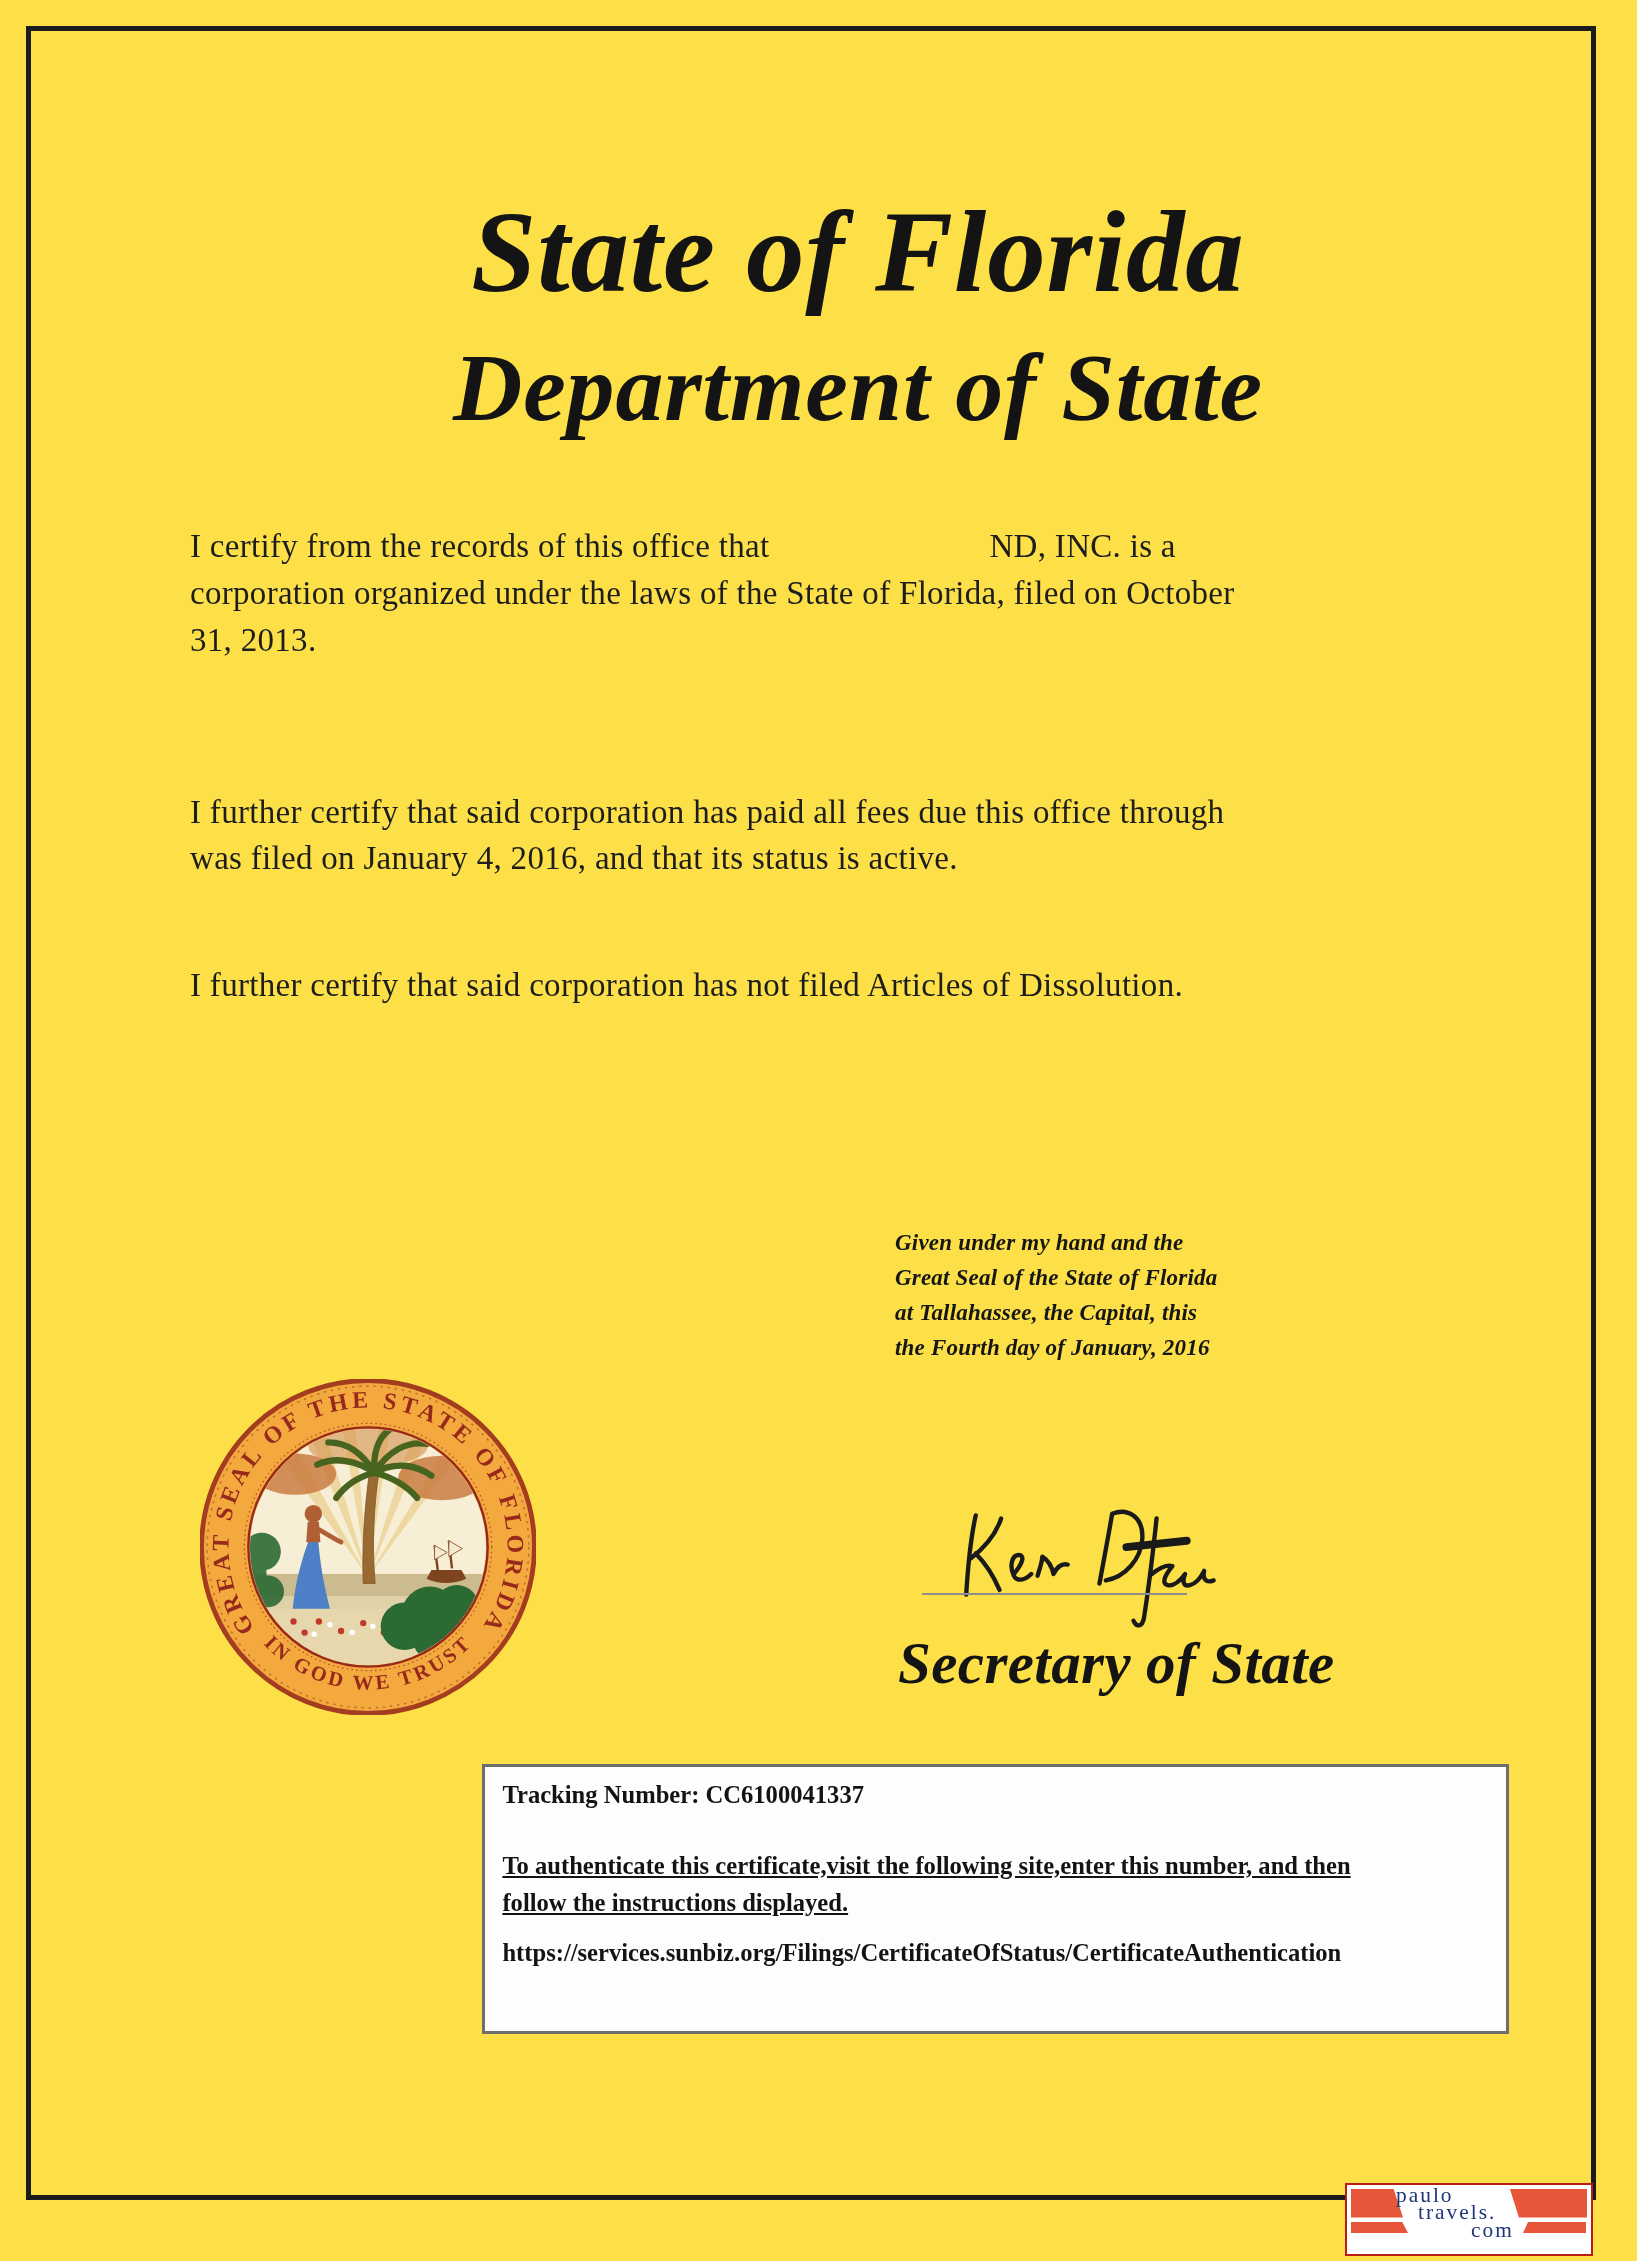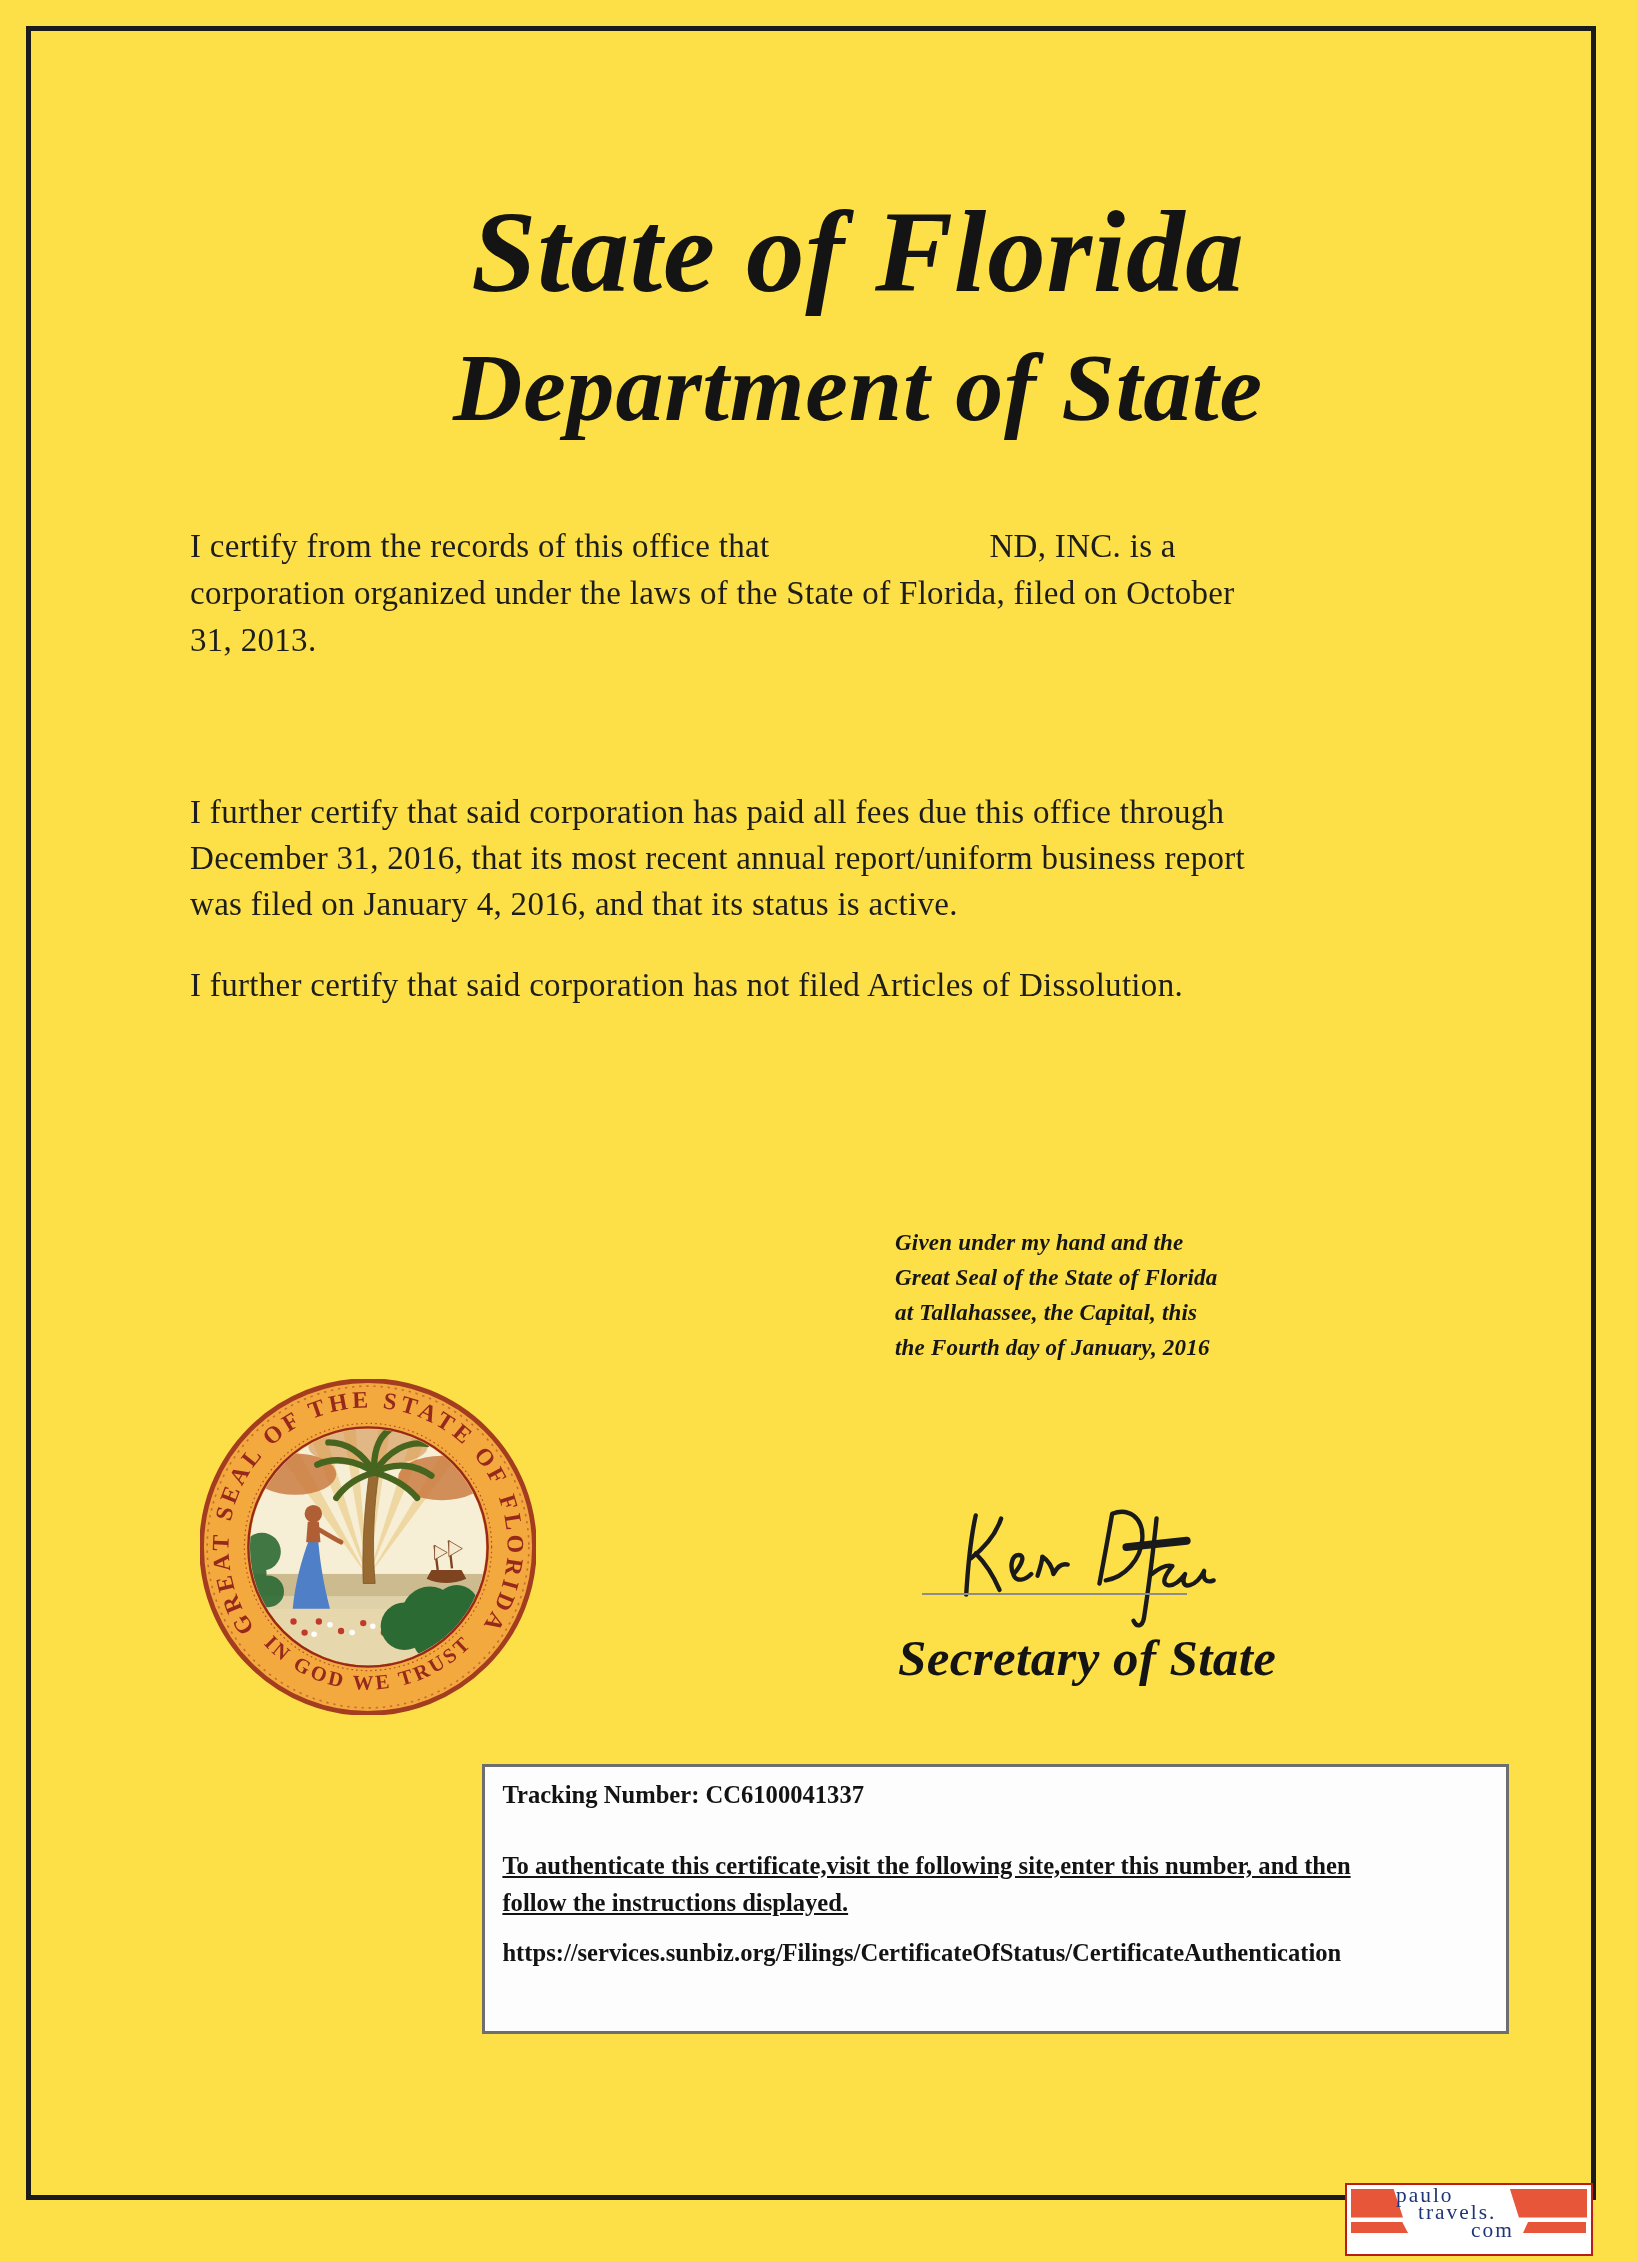--- a/index.html
+++ b/index.html
@@ -38,21 +38,21 @@
   }
   .attestation .line { white-space:nowrap; }
   
   .seal { position:absolute; left:200px; top:1379px; width:336px; height:336px; }
   .seal text { font-family:"Liberation Serif", serif; font-weight:bold; }
   
   .sig-svg  { position:absolute; left:944px; top:1501px; width:276px; height:135px; }
   .sig-line { position:absolute; left:922px; top:1593px; width:265px; height:2.4px; background:#8d8d8d; }
   .sig-title{
     position:absolute; left:898px; top:1629px;
-    font-size:51px; font-weight:bold; font-style:italic; letter-spacing:0.4px;
+    font-size:59px; font-weight:bold; font-style:italic; letter-spacing:0.4px;
     color:#141414; white-space:nowrap;
   }
   
   .tracking-box {
     position:absolute; left:482px; top:1764px; width:1027px; height:270px;
     border:3.2px solid #6e6e6e; box-sizing:border-box; background:#fdfdfd;
     padding:13.5px 17.4px; font-weight:bold; font-size:24.6px; color:#131313;
   }
   .tb-line1 { margin-bottom:38px; white-space:nowrap; }
   .tb-para  { line-height:37px; margin-bottom:18px;text-decoration:underline; }
@@ -89,21 +89,20 @@
 
   <div class="para" id="p1">
     <div class="line"><span>I certify from the records of this office that</span><span class="redaction-gap"></span><span>ND, INC. is a</span></div>
     <div class="line">corporation organized under the laws of the State of Florida, filed on October</div>
     <div class="line">31, 2013.</div>
   </div>
 
 
   <div class="para" id="p3">
     <div class="line">I further certify that said corporation has paid all fees due this office through</div>
-    <div class="line">December 31, 2016, that its most recent annual report/uniform business report</div>
     <div class="line">was filed on January 4, 2016, and that its status is active.</div>
   </div>
 
   <div class="para" id="p4">
     <div class="line">I further certify that said corporation has not filed Articles of Dissolution.</div>
   </div>
 
   <div class="attestation">
     <div class="line">Given under my hand and the</div>
     <div class="line">Great Seal of the State of Florida</div>

